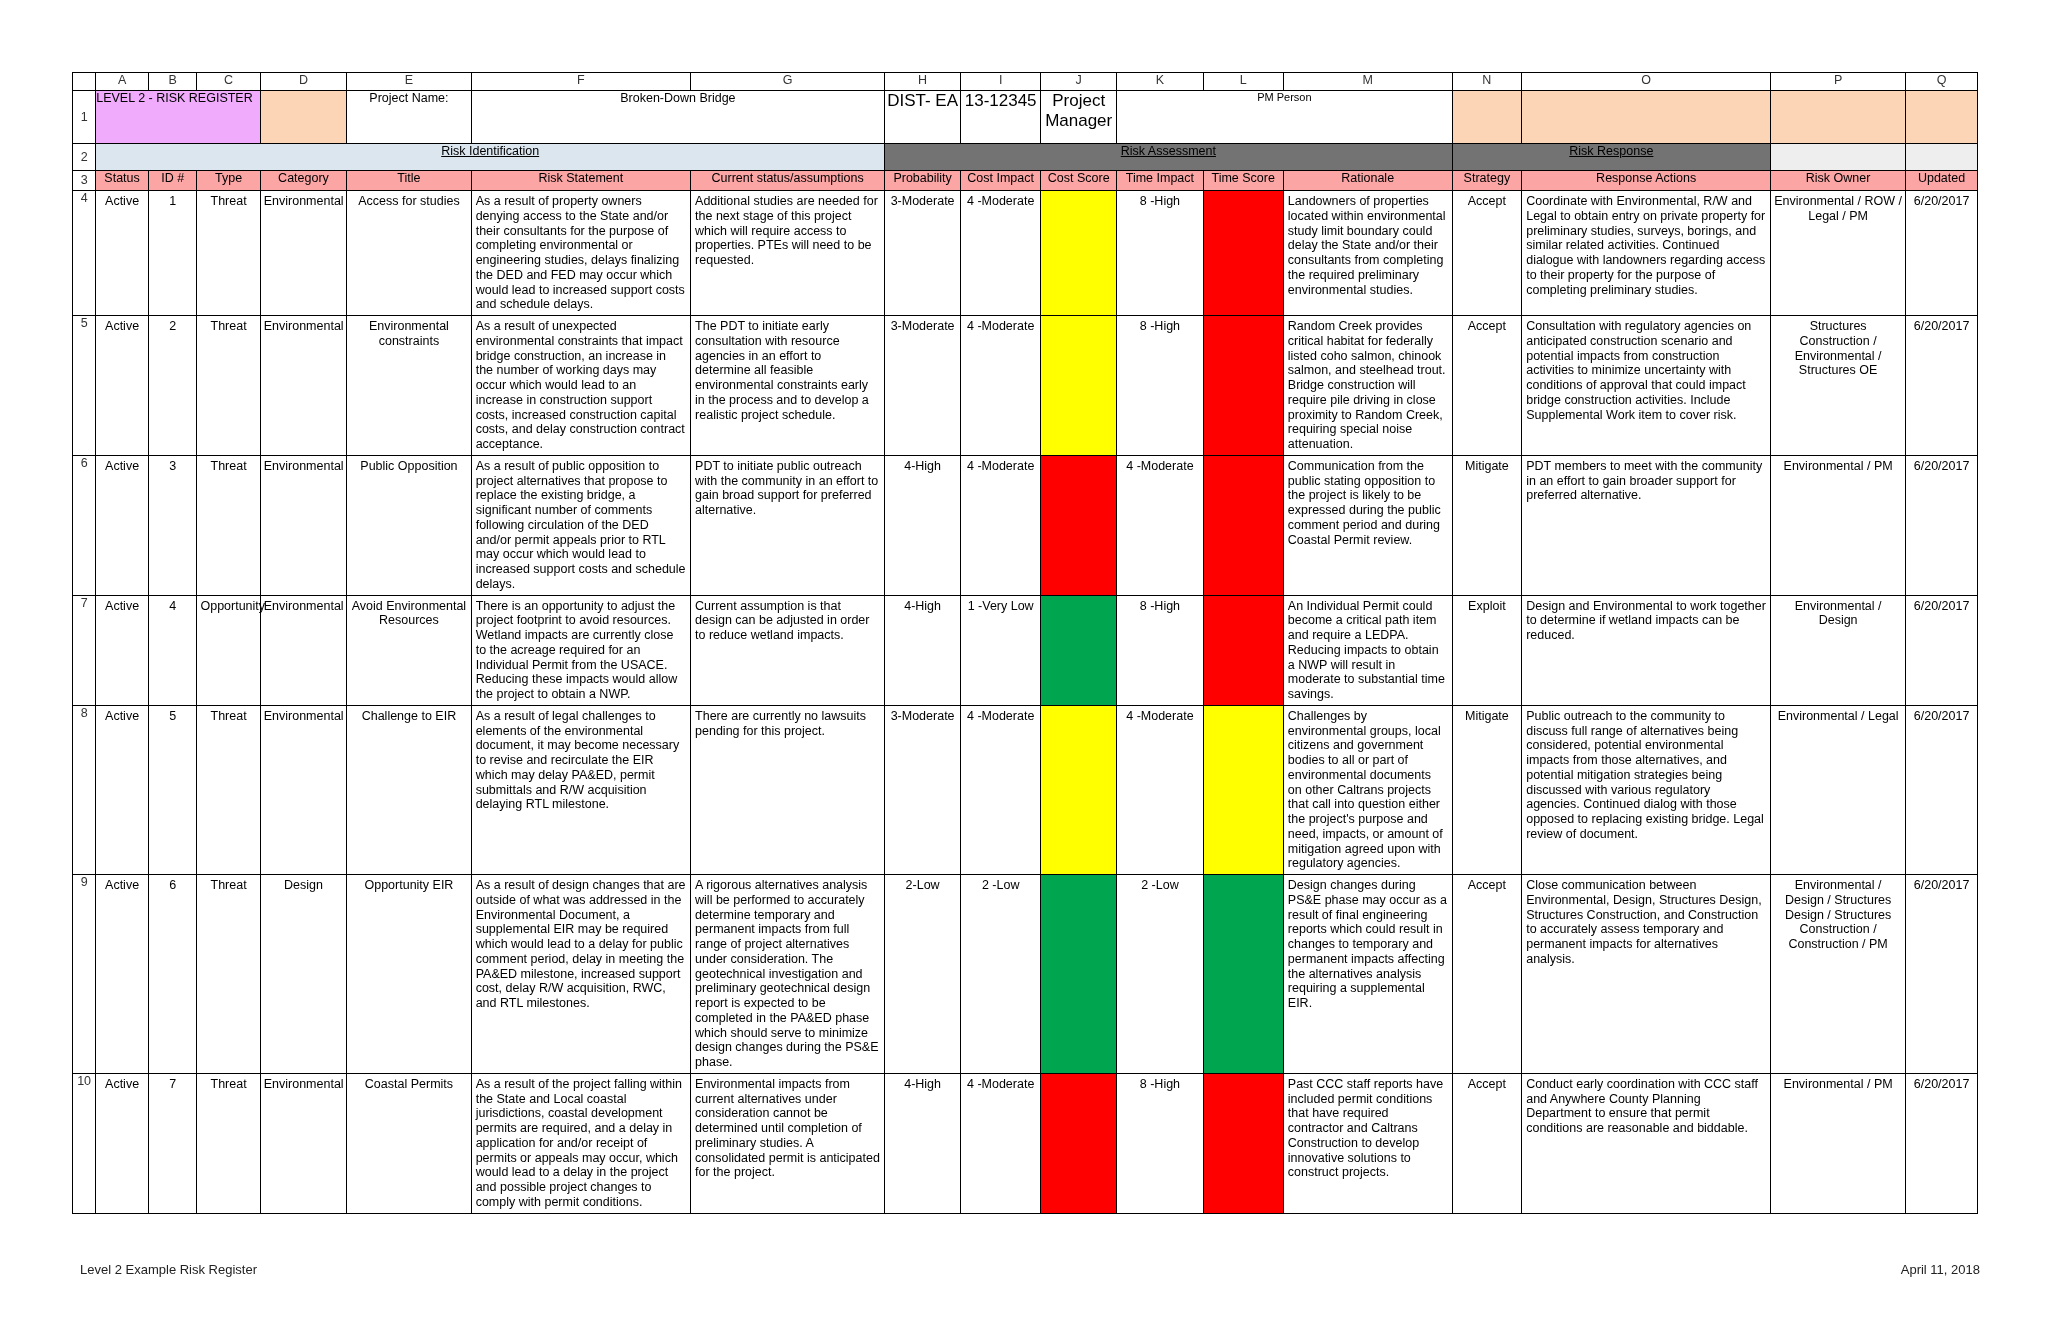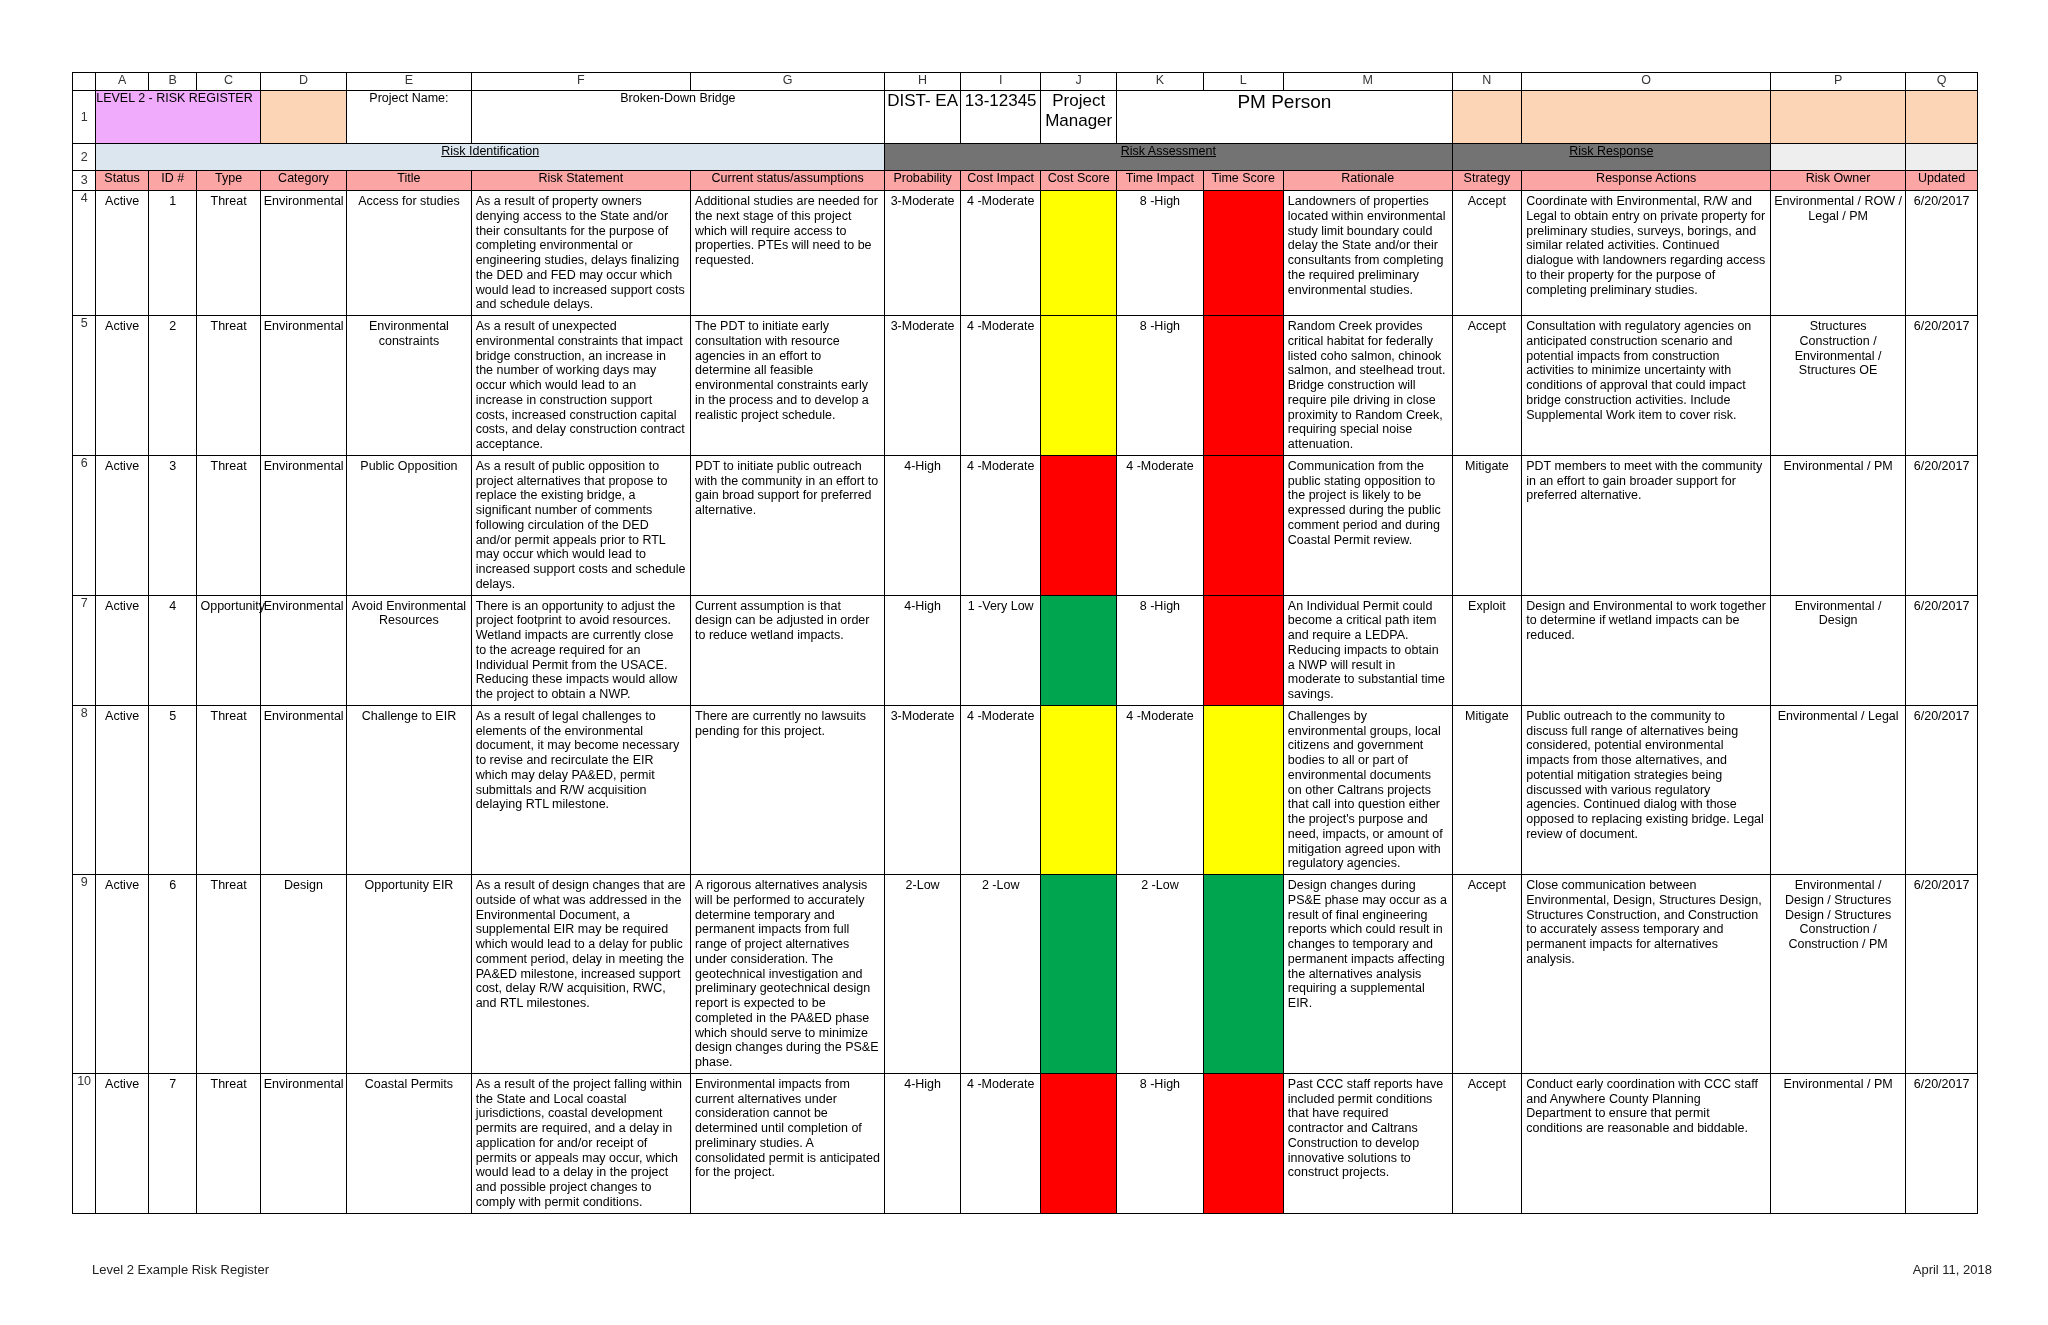--- a/index.html
+++ b/index.html
@@ -85,21 +85,21 @@
   }
   .hdr-center {
     border: 1px solid #000;
     text-align: center;
     vertical-align: middle;
     font-weight: bold;
     font-size: 15px;
     background: #fff;
   }
   .hdr-center.sm { font-size: 17px; }
-  .hdr-center.med { font-size: 19px; }
+  .hdr-center.med { font-size: 11px; }
 
   
   .r2 td { height: 26px; vertical-align: middle; }
   .band {
     border: 1px solid #000;
     text-align: center;
     vertical-align: middle;
     font-weight: bold;
     font-size: 14.5px;
     text-decoration: underline;
@@ -131,21 +131,21 @@
     text-align: center;
     vertical-align: middle;
     font-size: 12.5px;
   }
   .sc-yellow { background: #ffff00; color: #ffff00; }
   .sc-red    { background: #ff0000; color: #ff0000; }
   .sc-green  { background: #00a550; color: #00a550; }
 
   .footer {
     position: absolute;
-    left: 92px;
+    left: 80px;
     top: 1262px;
     width: 1900px;
     font-size: 13px;
     color: #222;
   }
   .footer .left { float: left; }
   .footer .right { float: right; }
 </style>
 </head>
 <body>

